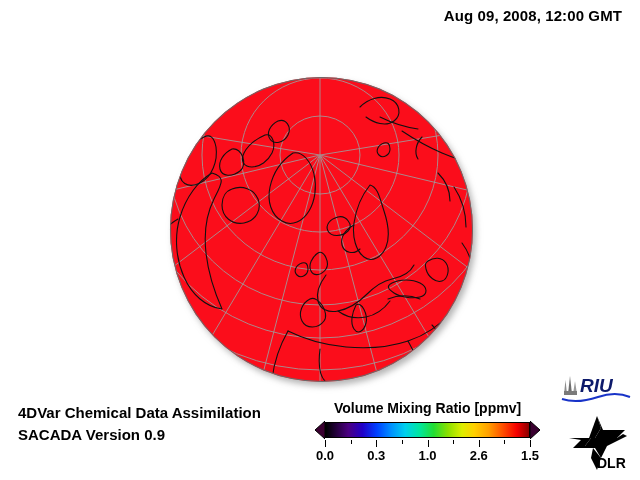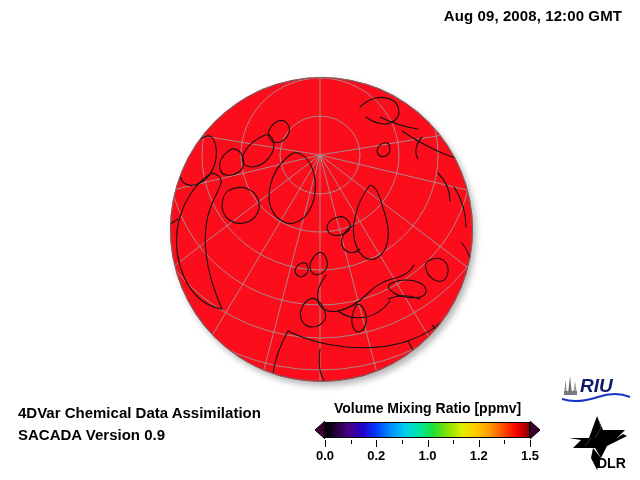--- a/index.html
+++ b/index.html
@@ -201,23 +201,23 @@
       <i class="min" style="left:37.5%"></i>
       <i class="maj" style="left:50%"></i>
       <i class="min" style="left:62.5%"></i>
       <i class="maj" style="left:75%"></i>
       <i class="min" style="left:87.5%"></i>
       <i class="maj" style="left:100%"></i>
     </div>
 
     <div class="cb-labels">
       <span style="left:0%">0.0</span>
-      <span style="left:25%">0.2</span>
+      <span style="left:25%">0.3</span>
       <span style="left:50%">1.0</span>
-      <span style="left:75%">1.2</span>
+      <span style="left:75%">2.6</span>
       <span style="left:100%">1.5</span>
     </div>
   </div>
 
   <svg class="riu" viewBox="0 0 72 32">
     <g>
       <polygon points="4,22 5.5,8 7,22" fill="#8d8d8d"></polygon>
       <polygon points="8,22 10,4 12,22" fill="#6e6e6e"></polygon>
       <polygon points="13,22 15,9 17,22" fill="#9a9a9a"></polygon>
       <rect x="4" y="19" width="13" height="4" fill="#7a7a7a"></rect>

